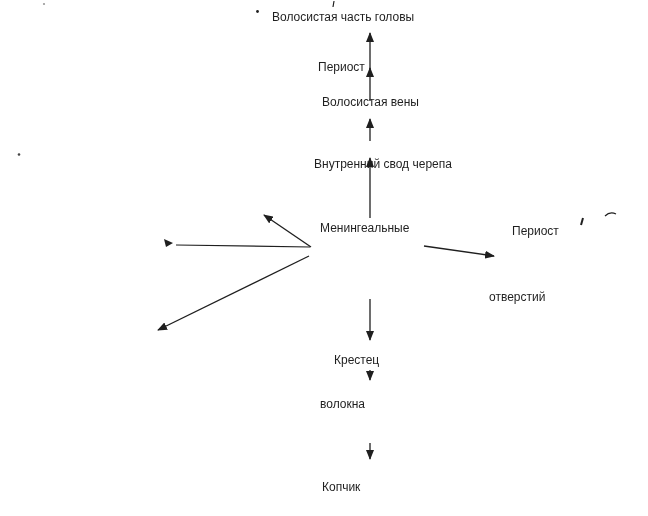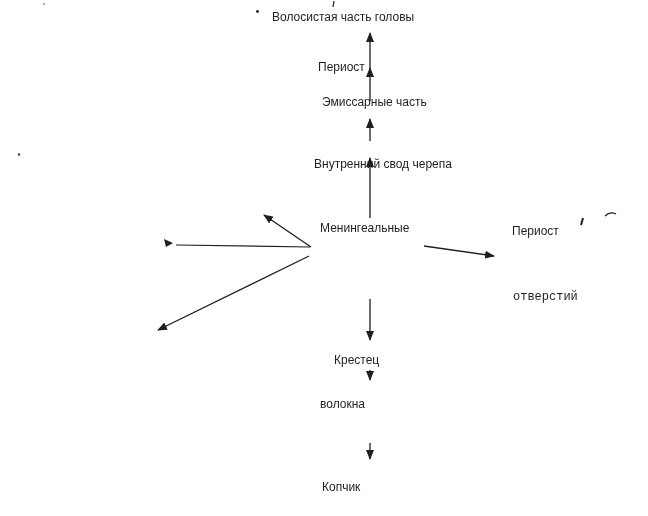--- a/index.html
+++ b/index.html
@@ -24,21 +24,21 @@
     white-space: nowrap;
   }
   
   #lbl-scalp            { left:272px; top:8px;   }
   #lbl-periosteum-top   { left:318px; top:58px;  }
   #lbl-emissary-veins   { left:322px; top:93px;  }
   #lbl-inner-skull-vault{ left:314px; top:137px;margin-top:18px; }
   #lbl-meningeal-1      { left:320px; top:219px; }
   #lbl-meningeal-2      { left:320px; top:245px; }
   #lbl-periosteum-right { left:512px; top:222px; }
-  #lbl-openings         { left:513px; top:288px;font-family:Liberation Mono, monospace; }
+  #lbl-openings         { left:489px; top:288px; }
   #lbl-sacrum           { left:334px; top:351px; }
   #lbl-terminal-1       { left:322px; top:393px; }
   #lbl-terminal-2       { left:320px; top:395px; }
   #lbl-coccyx           { left:322px; top:478px; }
 </style>
 </head>
 <body>
 
 <div id="page">
 
@@ -68,21 +68,21 @@
     <line x1="334" y1="1" x2="333" y2="7" stroke="#1f1f1f" stroke-width="1.2"></line>
     <circle cx="257.5" cy="11.5" r="1.4" fill="#1f1f1f"></circle>
     <circle cx="19" cy="154.5" r="1.3" fill="#444444"></circle>
     <circle cx="44" cy="4" r="1.1" fill="#999999"></circle>
     <line x1="583" y1="218" x2="581" y2="225" stroke="#1f1f1f" stroke-width="2"></line>
     <path d="M605,216 Q610,211 616,214" stroke="#1f1f1f" stroke-width="1.2" fill="none"></path>
   </svg>
 
   <div class="label" id="lbl-scalp">Волосистая часть головы</div>
   <div class="label" id="lbl-periosteum-top">Периост</div>
-  <div class="label" id="lbl-emissary-veins">Эмиссарные часть</div>
+  <div class="label" id="lbl-emissary-veins">Волосистая вены</div>
   <div class="label" id="lbl-inner-skull-vault">Внутренний свод черепа</div>
   <div class="label" id="lbl-meningeal-1">Менингеальные</div>
   <div class="label" id="lbl-periosteum-right">Периост</div>
   <div class="label" id="lbl-openings">отверстий</div>
   <div class="label" id="lbl-sacrum">Крестец</div>
   <div class="label" id="lbl-terminal-2">волокна</div>
   <div class="label" id="lbl-coccyx">Копчик</div>
 
 </div>
 

